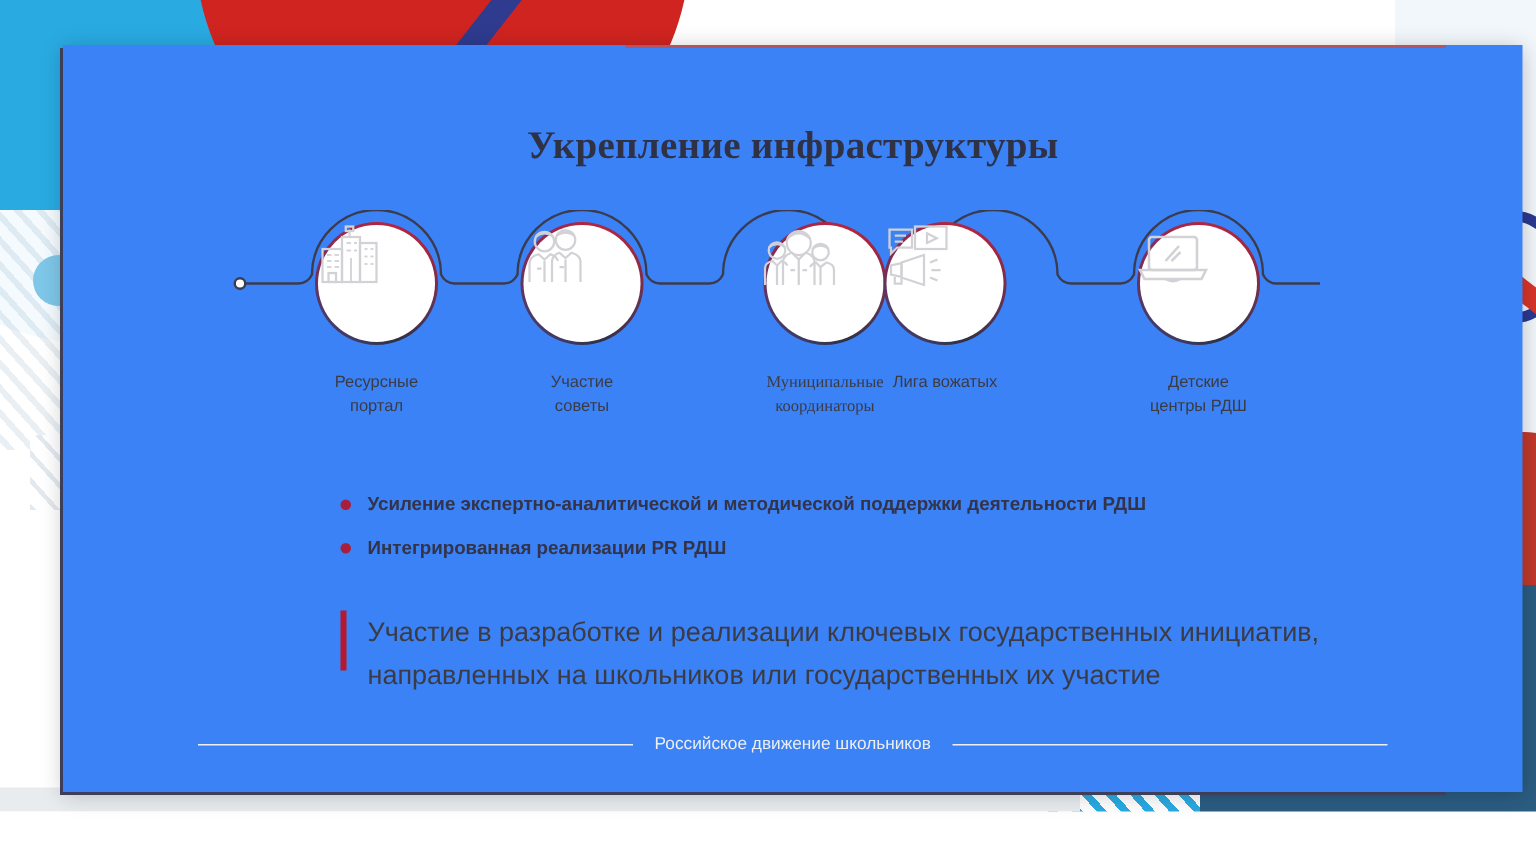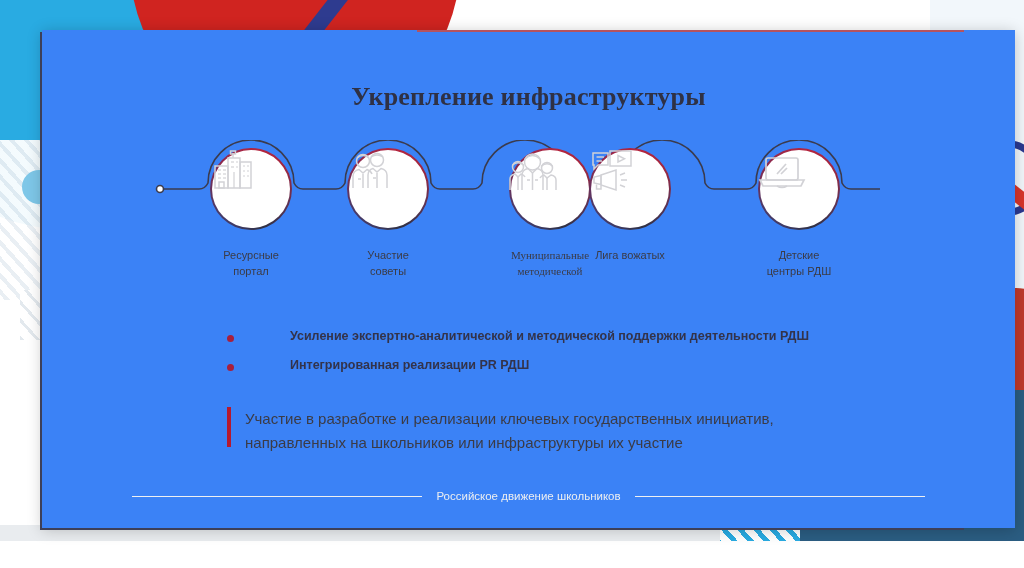--- a/index.html
+++ b/index.html
@@ -143,39 +143,39 @@
 
   .node-label{
     position:absolute; top:100px; width:160px; margin-left:-39px;
     text-align:center; font-size:11px; color:#3b3b46;
     line-height:1.45;
   }
 
   
   #bullets{ margin:38px 0 0 185px; }
   .bullet-row{
-    display:flex; align-items:center; margin-bottom:13px;gap:45px;
+    display:flex; align-items:flex-start; margin-bottom:13px;
   }
   .dot{
     width:7px; height:7px; border-radius:50%; background:#a81f3c;
     margin:5px 11px 0 0; flex:none;
   }
   .bullet-text{
     font-size:12.5px; font-weight:bold; color:#33334a; line-height:1.3;
   }
 
   
   #quote{
     margin:33px 0 0 185px; display:flex; align-items:flex-start;
   }
   .quote-bar{
     width:4px; height:40px; background:#b5192f; margin-right:14px; flex:none;
   }
   .quote-text{
-    font-size:15px; color:#3b3b46; line-height:1.62;
+    font-size:18px; color:#3b3b46; line-height:1.62;
   }
 
   
   #footer{
     position:absolute; left:0; bottom:26px; width:100%;
     display:flex; align-items:center; justify-content:center; gap:14px;
   }
   .footer-rule{
     width:290px; height:1px; background:#eef0f2;
   }
@@ -300,21 +300,21 @@
           <path d="M13 42 V27 Q13 22 19 20.5 L23.5 25 L28 20.5 Q34 22 34 27 V42"></path>
           <line x1="23.5" y1="25" x2="23.5" y2="42"></line>
           <line x1="18" y1="32" x2="21" y2="32"></line>
           <line x1="26" y1="32" x2="29" y2="32"></line>
           <line x1="9" y1="29" x2="9" y2="42"></line>
           <line x1="38" y1="30" x2="38" y2="42"></line>
         </svg>
       </div>
       <div class="node-label">
         <span>Муниципальные</span><br>
-        <span>методической</span>
+        <span>координаторы</span>
       </div>
     </div>
 
     <div class="node" style="left:547px;">
       <div class="ring"></div>
       <div class="icon-wrap">
         <svg width="46" height="46" viewBox="0 0 46 46" fill="none" stroke="#d2d2d6" stroke-width="1.5">
           <path d="M4 5 H19 V17 H9 L5 21 V17 H4 Z"></path>
           <line x1="7.5" y1="9" x2="15" y2="9"></line>
           <line x1="7.5" y1="13" x2="13" y2="13"></line>
@@ -359,21 +359,21 @@
     <div class="bullet-row">
       <span class="dot"></span>
       <span class="bullet-text">Интегрированная реализации PR РДШ</span>
     </div>
   </div>
 
   <div id="quote">
     <span class="quote-bar"></span>
     <div class="quote-text">
       <span>Участие в разработке и реализации ключевых государственных инициатив,</span><br>
-      <span>направленных на школьников или инфраструктуры их участие</span>
+      <span>направленных на школьников или государственных их участие</span>
     </div>
   </div>
 
   <div id="footer">
     <span class="footer-rule"></span>
     <span class="footer-text">Российское движение школьников</span>
     <span class="footer-rule"></span>
   </div>
 </div>
 

